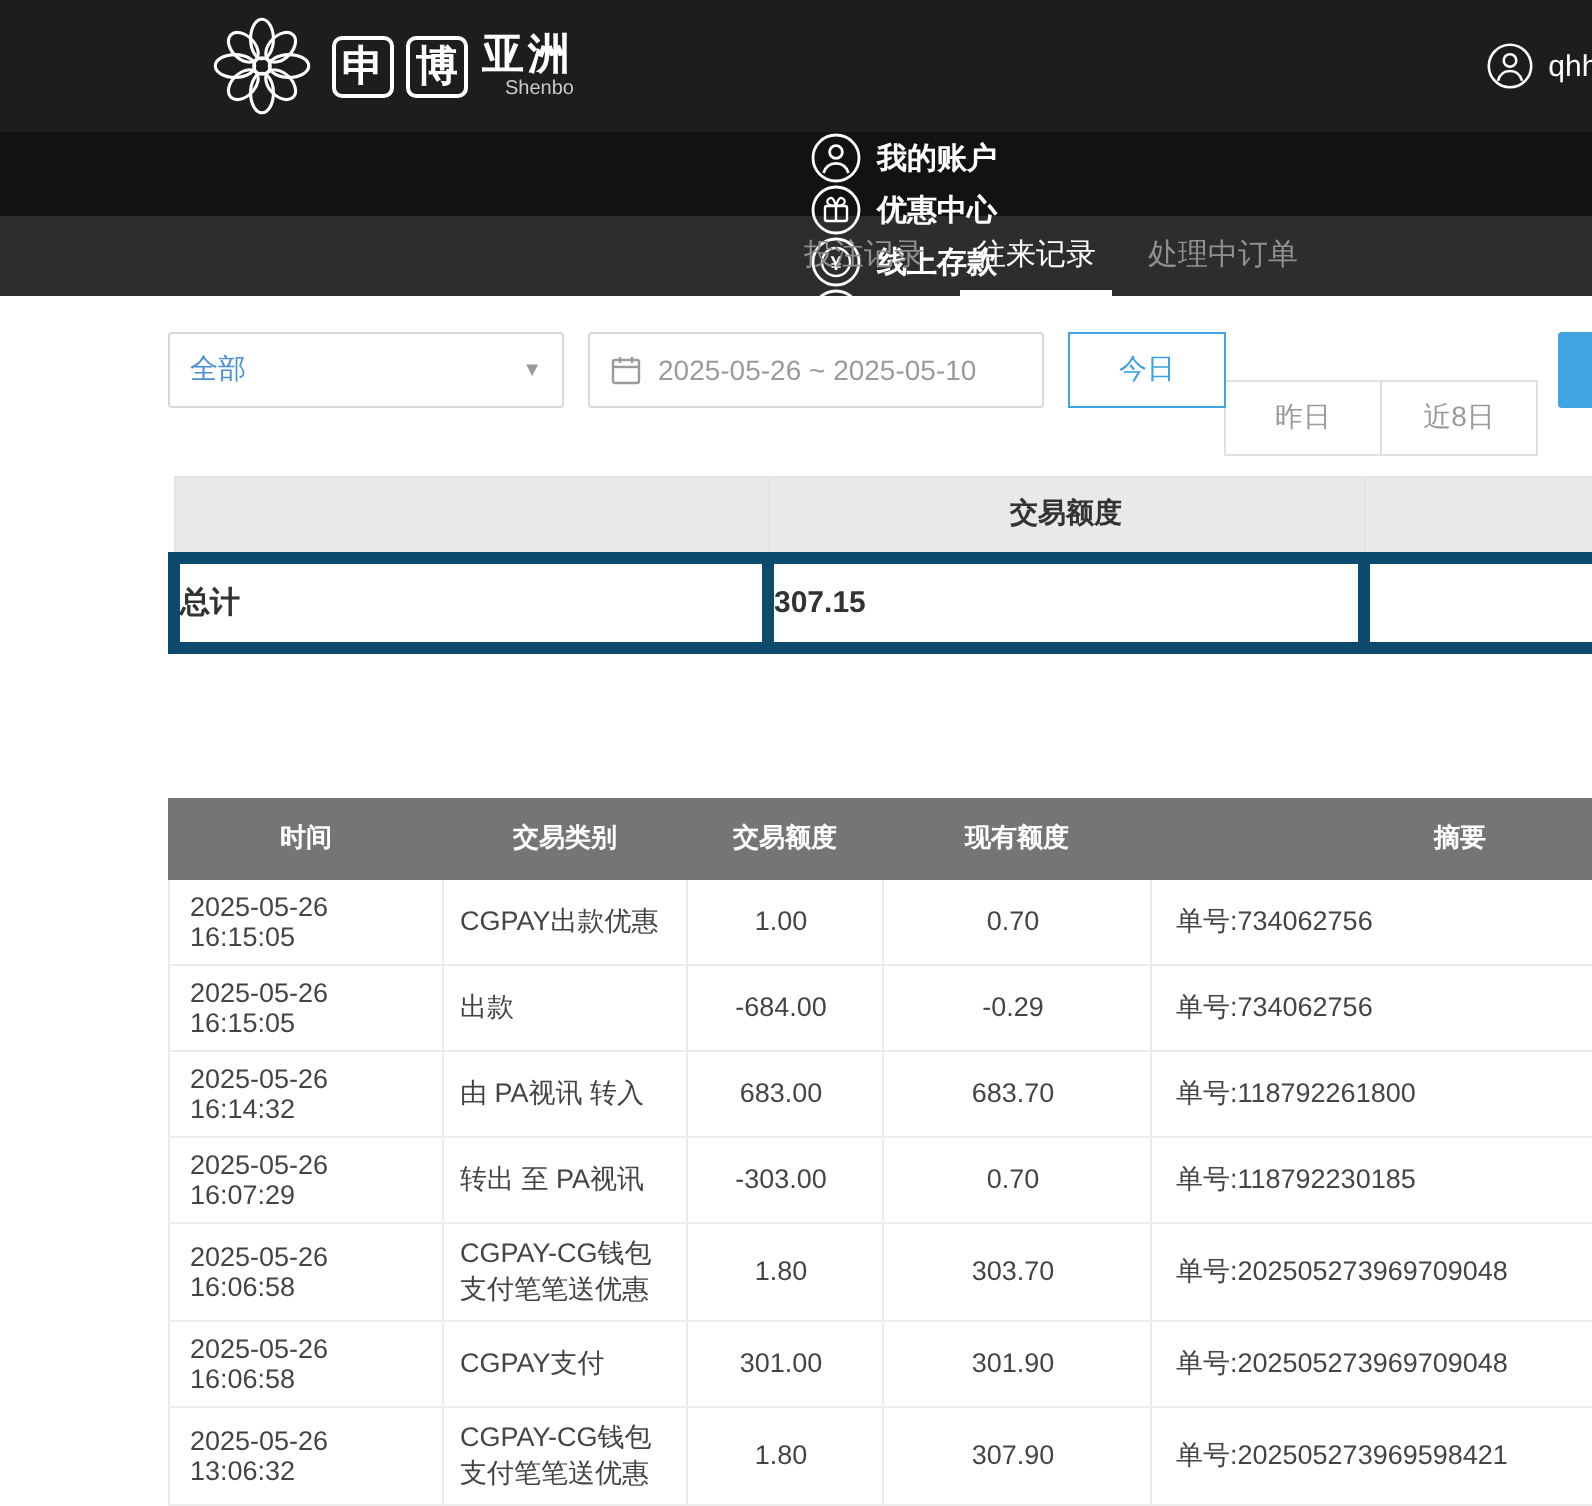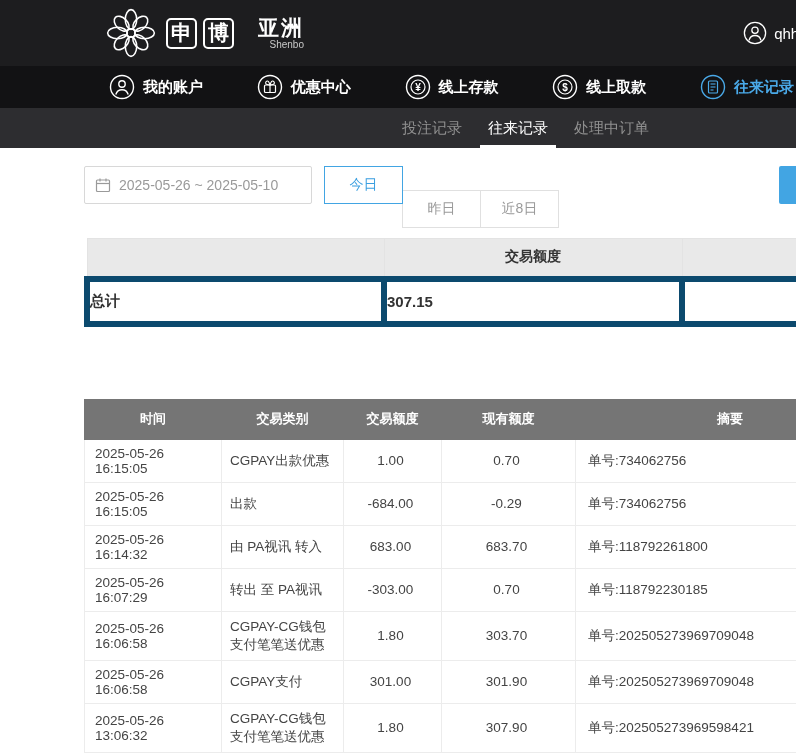--- a/index.html
+++ b/index.html
@@ -5,29 +5,29 @@
   * { margin:0; padding:0; box-sizing:border-box; }
   html,body { width:796px; height:753px; overflow:hidden; background:#fff;
     font-family:"Liberation Sans","DejaVu Sans",sans-serif; }
 
   
   .top-header { height:66px; background:#1d1d1f; display:flex; align-items:center; position:relative; }
   .logo { display:flex; align-items:center; margin-left:104px; gap:6px; }
   .logo-flower { width:54px; height:54px; margin-right:2px; }
   .logo-char-box { width:31px; height:31px; border:2px solid #fff; border-radius:5px; color:#fff;
     font-size:21px; font-weight:bold; display:flex; align-items:center; justify-content:center; }
-  .logo-region { color:#fff; margin-left:18px; display:flex; flex-direction:column; }
+  .logo-region { color:#fff; margin-left:1px; display:flex; flex-direction:column; }
   .logo-region .cn { font-size:21px; font-weight:bold; letter-spacing:2px; line-height:22px; }
   .logo-region .en { font-size:10px; color:#c9c9c9; text-align:right; line-height:11px; }
   .user-box { position:absolute; right:-14px; top:0; height:66px; display:flex; align-items:center;
     gap:7px; color:#fff; font-size:15px; }
 
   
   .main-nav { height:42px; background:#121214; display:flex; align-items:center;
-    justify-content:space-between; padding:0 2px 0 109px; }
+    justify-content:space-between; padding:0 2px 0 109px;flex-direction:column; }
   .nav-item { display:flex; align-items:center; gap:8px; color:#fff; font-size:15px;
     font-weight:bold; cursor:pointer; white-space:nowrap; }
   .nav-item svg { display:block; }
   .nav-item.active { color:#4aa9e8; }
 
   
   .subnav { height:40px; background:#2d2d30; display:flex; align-items:flex-start; gap:26px; padding-left:402px; }
   .subtab { color:#909090; font-size:15px; line-height:40px; position:relative; cursor:pointer; white-space:nowrap; }
   .subtab.active { color:#fff; }
   .subtab.active::after { content:""; position:absolute; left:-8px; right:-8px; bottom:0; height:3px; background:#fff; }
@@ -146,20 +146,24 @@
   </div>
 </div>
 
 <div class="subnav">
   <div class="subtab">投注记录</div>
   <div class="subtab active">往来记录</div>
   <div class="subtab">处理中订单</div>
 </div>
 
 <div class="filters">
+  <div class="select-box">
+    <span class="select-value">全部</span>
+    <span class="caret">▼</span>
+  </div>
   <div class="date-box">
     <svg width="16" height="16" viewBox="0 0 16 16">
       <rect x="1.5" y="3" width="13" height="11.5" rx="1" stroke="#9a9a9a" fill="none" stroke-width="1.2"></rect>
       <line x1="1.5" y1="6.5" x2="14.5" y2="6.5" stroke="#9a9a9a" stroke-width="1.2"></line>
       <line x1="5" y1="1.5" x2="5" y2="4.5" stroke="#9a9a9a" stroke-width="1.2"></line>
       <line x1="11" y1="1.5" x2="11" y2="4.5" stroke="#9a9a9a" stroke-width="1.2"></line>
     </svg>
     <span>2025-05-26 ~ 2025-05-10</span>
   </div>
   <div class="btn active">今日</div>

